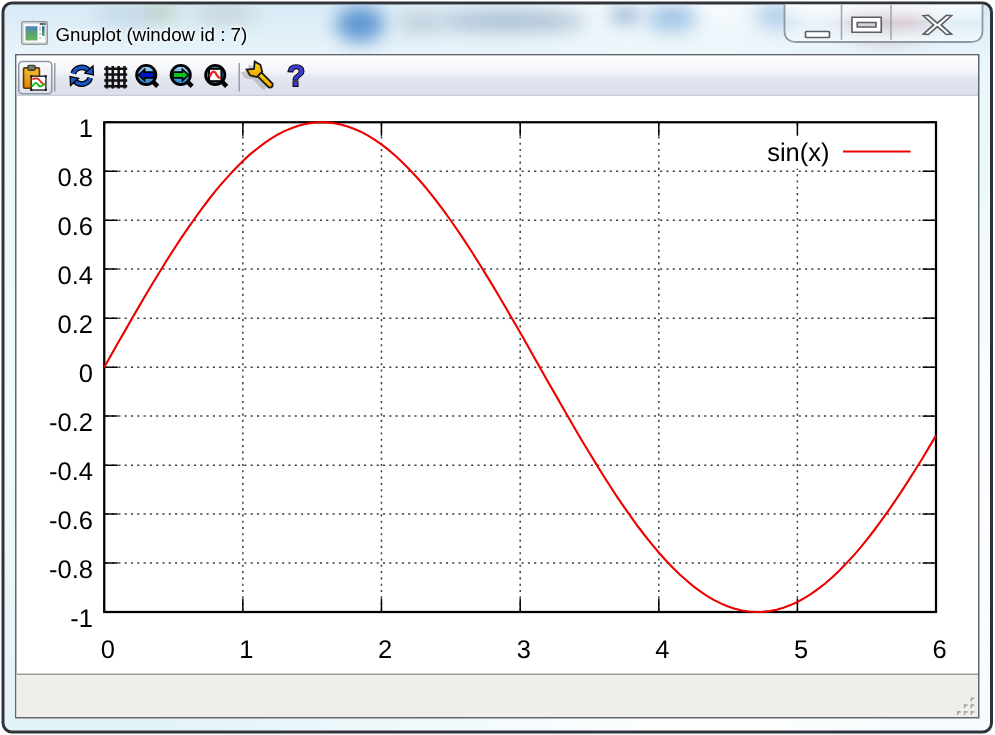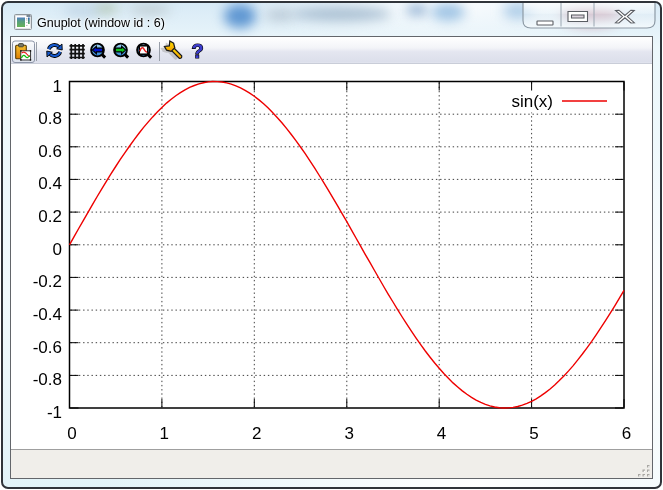--- a/index.html
+++ b/index.html
@@ -41,21 +41,21 @@
     <rect x="12.5" y="1.2" width="4" height="1.6" fill="#5d6e7e"></rect>
     <rect x="3" y="3.5" width="8" height="9.5" fill="url(#icg)"></rect>
     <rect x="14" y="3.5" width="1.7" height="6.5" fill="url(#icb)"></rect>
     <g stroke="#b9bdc1" stroke-width="0.9">
       <line x1="12" y1="4.5" x2="13.5" y2="4.5"></line>
         <line x1="12" y1="6" x2="13.5" y2="6"></line>
       <line x1="12" y1="8.5" x2="13.5" y2="8.5"></line>
         <line x1="12" y1="11.5" x2="13.5" y2="11.5"></line>
     </g>
   </svg>
-  <div id="titletext">Gnuplot (window id : 6)</div>
+  <div id="titletext">Gnuplot (window id : 7)</div>
 
   <svg id="btns" style="left:519px;top:-2px;" width="134" height="30" viewBox="0 0 134 30">
     <defs>
       <linearGradient id="bg1" x1="0" y1="0" x2="0" y2="1">
         <stop offset="0" stop-color="#ffffff" stop-opacity="0.9"></stop>
         <stop offset="0.45" stop-color="#f0f7fb" stop-opacity="0.55"></stop>
         <stop offset="0.5" stop-color="#e4eef5" stop-opacity="0.5"></stop>
         <stop offset="1" stop-color="#f4fafd" stop-opacity="0.95"></stop>
       </linearGradient>
     </defs>

